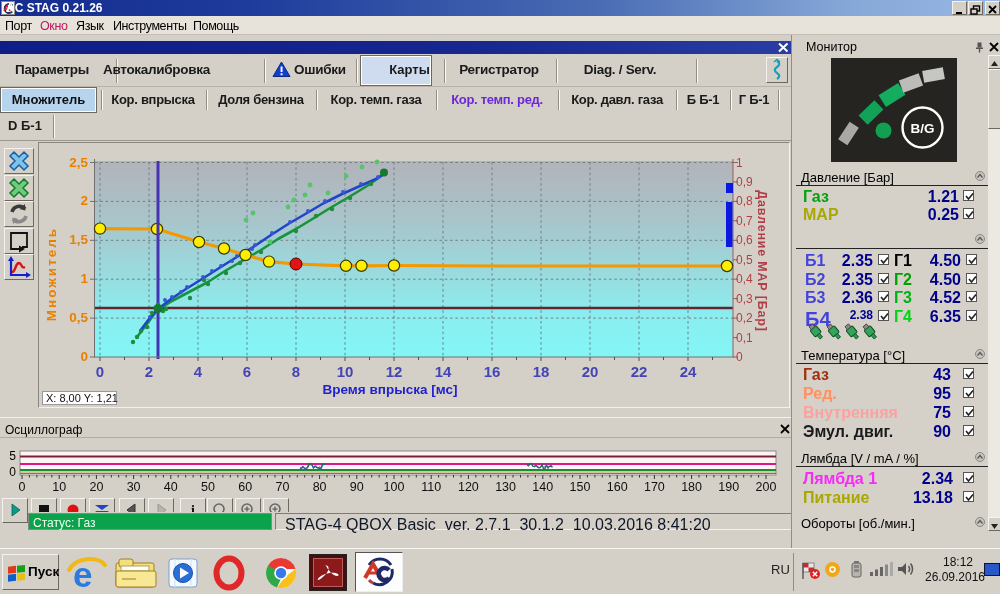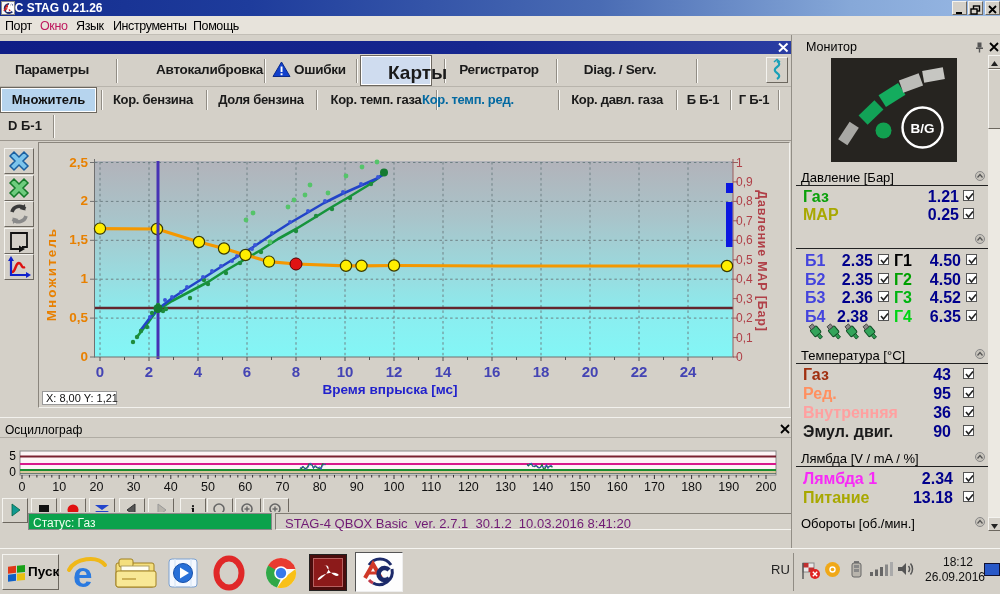--- a/index.html
+++ b/index.html
@@ -54,31 +54,31 @@
 <div class="vsep2" style="left:265px;top:5px;height:24px;"></div>
 <div class="vsep" style="left:356px;top:5px;height:24px;"></div>
 <div class="vsep2" style="left:357px;top:5px;height:24px;"></div>
 <div class="vsep" style="left:444px;top:5px;height:24px;"></div>
 <div class="vsep2" style="left:445px;top:5px;height:24px;"></div>
 <div class="vsep" style="left:556px;top:5px;height:24px;"></div>
 <div class="vsep2" style="left:557px;top:5px;height:24px;"></div>
 <div class="vsep" style="left:696px;top:5px;height:24px;"></div>
 <div class="vsep2" style="left:697px;top:5px;height:24px;"></div>
 <div class="abs" style="left:-28px;top:8px;width:160px;text-align:center;font-size:13.5px;letter-spacing:-0.3px;font-weight:bold;color:#1a1a1a;">Параметры</div>
-<div class="abs" style="left:103px;top:8px;width:160px;text-align:right;font-size:13.5px;letter-spacing:-0.3px;font-weight:bold;color:#1a1a1a;">Автокалибровка</div>
+<div class="abs" style="left:103px;top:8px;width:160px;text-align:left;font-size:13.5px;letter-spacing:-0.3px;font-weight:bold;color:#1a1a1a;">Автокалибровка</div>
 <div class="abs" style="left:419px;top:8px;width:160px;text-align:center;font-size:13.5px;letter-spacing:-0.3px;font-weight:bold;color:#1a1a1a;">Регистратор</div>
 <div class="abs" style="left:540px;top:8px;width:160px;text-align:center;font-size:13.5px;letter-spacing:-0.3px;font-weight:bold;color:#1a1a1a;">Diag. / Serv.</div>
 <svg class="abs" style="left:272px;top:7px;" width="19" height="17">
       <path d="M9.5 1 L18 15.5 L1 15.5 Z" fill="#1140cc" stroke="#0a2a88"></path>
       <rect x="8.6" y="5.5" width="1.9" height="5.5" fill="#fff"></rect>
       <rect x="8.6" y="12.3" width="1.9" height="1.9" fill="#fff"></rect>
     </svg>
 <div class="abs" style="left:294px;top:8px;font-size:13.5px;letter-spacing:-0.3px;font-weight:bold;color:#1a1a1a;">Ошибки</div>
 <div class="abs" style="left:361px;top:2px;width:70px;height:29px;background:#cfdcef;border:1px solid #fff;outline:1px solid #6c675f;"></div>
-<div class="abs" style="left:361px;top:8px;width:70px;text-align:center;font-size:19px;font-weight:bold;color:#1a1a1a;padding-left:27px;">Карты</div>
+<div class="abs" style="left:361px;top:8px;width:70px;text-align:center;font-size:13px;font-weight:bold;color:#1a1a1a;padding-left:27px;">Карты</div>
 <div class="abs bevel" style="left:766px;top:3px;width:22px;height:26px;"><svg width="20" height="24">
         <path d="M10 3 c3 2 3 4 0 6 c-3 2 -3 4 0 6 c3 2 3 4 0 6" stroke="#18a0b8" stroke-width="2.2" fill="none"></path>
         <path d="M7 4 l3 -2.5 l3 2.5" stroke="#18a0b8" stroke-width="1.6" fill="none"></path>
       </svg></div>
 </div>
 <div class="abs" style="left:0;top:87px;width:791px;height:26px;background:#d4d0c8;">
 <div class="vsep" style="left:101px;top:3px;height:20px;"></div>
 <div class="vsep2" style="left:102px;top:3px;height:20px;"></div>
 <div class="vsep" style="left:206px;top:3px;height:20px;"></div>
 <div class="vsep2" style="left:207px;top:3px;height:20px;"></div>
@@ -87,24 +87,24 @@
 <div class="vsep" style="left:436px;top:3px;height:20px;"></div>
 <div class="vsep2" style="left:437px;top:3px;height:20px;"></div>
 <div class="vsep" style="left:558px;top:3px;height:20px;"></div>
 <div class="vsep2" style="left:559px;top:3px;height:20px;"></div>
 <div class="vsep" style="left:676px;top:3px;height:20px;"></div>
 <div class="vsep2" style="left:677px;top:3px;height:20px;"></div>
 <div class="vsep" style="left:730px;top:3px;height:20px;"></div>
 <div class="vsep2" style="left:731px;top:3px;height:20px;"></div>
 <div class="vsep" style="left:778px;top:3px;height:20px;"></div>
 <div class="vsep2" style="left:779px;top:3px;height:20px;"></div>
-<div class="abs" style="left:78px;top:5px;width:150px;text-align:center;font-size:13px;letter-spacing:-0.3px;font-weight:bold;color:#1a1a1a;">Кор. бензина</div>
+<div class="abs" style="left:78px;top:5px;width:150px;text-align:center;font-size:13px;letter-spacing:-0.3px;font-weight:bold;color:#1a1a1a;">Кор. впрыска</div>
 <div class="abs" style="left:186px;top:5px;width:150px;text-align:center;font-size:13px;letter-spacing:-0.3px;font-weight:bold;color:#1a1a1a;">Доля бензина</div>
 <div class="abs" style="left:301px;top:5px;width:150px;text-align:center;font-size:13px;letter-spacing:-0.3px;font-weight:bold;color:#1a1a1a;">Кор. темп. газа</div>
-<div class="abs" style="left:422px;top:5px;width:150px;font-size:13px;letter-spacing:-0.3px;font-weight:bold;color:#0369a1;">Кор. темп. ред.</div>
+<div class="abs" style="left:422px;top:5px;width:150px;text-align:center;font-size:13px;letter-spacing:-0.3px;font-weight:bold;color:#6d28d9;">Кор. темп. ред.</div>
 <div class="abs" style="left:542px;top:5px;width:150px;text-align:center;font-size:13px;letter-spacing:-0.3px;font-weight:bold;color:#1a1a1a;">Кор. давл. газа</div>
 <div class="abs" style="left:628px;top:5px;width:150px;text-align:center;font-size:13px;letter-spacing:-0.3px;font-weight:bold;color:#1a1a1a;">Б Б-1</div>
 <div class="abs" style="left:679px;top:5px;width:150px;text-align:center;font-size:13px;letter-spacing:-0.3px;font-weight:bold;color:#1a1a1a;">Г Б-1</div>
 <div class="abs" style="left:1px;top:1px;width:95px;height:24px;background:#b6d4ee;border:1px solid #fff;outline:1px solid #6c675f;"></div>
 <div class="abs" style="left:1px;top:5px;width:95px;text-align:center;font-size:13px;font-weight:bold;color:#101010;">Множитель</div>
 </div>
 <div class="abs" style="left:0;top:113px;width:791px;height:27px;background:#d4d0c8;">
 <div class="abs" style="left:8px;top:5px;font-size:13px;font-weight:bold;color:#1a1a1a;">D Б-1</div>
 <div class="vsep" style="left:53px;top:2px;height:23px;"></div>
 <div class="vsep2" style="left:54px;top:2px;height:23px;"></div>
@@ -497,21 +497,21 @@
         <line x1="14.5" y1="13.5" x2="18.5" y2="17.5" stroke="#666" stroke-width="2"></line>
         <line x1="8.5" y1="10" x2="13.5" y2="10" stroke="#666" stroke-width="1.4"></line>
         <line x1="11" y1="7.5" x2="11" y2="12.5" stroke="#666" stroke-width="1.4"></line>
       </svg></div>
 </div>
 <div class="abs" style="left:0;top:512px;width:1000px;height:20px;background:#d4d0c8;margin-left:28px;">
 <div class="abs" style="left:0px;top:1px;width:244px;height:17px;background:#0ba24c;border:1px solid #888;">
       <span style="position:absolute;left:4px;top:1.5px;font-size:12px;color:#f0fff0;">Статус: Газ</span>
     </div>
 <div class="abs sunk" style="left:247px;top:1px;width:542px;height:17px;">
-      <span style="position:absolute;left:9px;top:1.5px;font-size:13px;color:#701a75;">STAG-4 QBOX Basic&nbsp;&nbsp;ver. 2.7.1&nbsp;&nbsp;30.1.2&nbsp;&nbsp;10.03.2016 8:41:20</span>
+      <span style="position:absolute;left:9px;top:1.5px;font-size:16px;color:#0f172a;">STAG-4 QBOX Basic&nbsp;&nbsp;ver. 2.7.1&nbsp;&nbsp;30.1.2&nbsp;&nbsp;10.03.2016 8:41:20</span>
     </div>
 </div>
 <div class="abs" style="left:0;top:548px;width:1000px;height:46px;background:#d4d0c8;border-top:1px solid #f6f5f1;">
 <div class="abs bevel" style="left:2px;top:5px;width:57px;height:36px;">
 <svg width="24" height="24" style="position:absolute;left:2px;top:6px" viewBox="0 0 24 24">
 <g transform="skewY(-6)">
           <rect x="3" y="6" width="8" height="7" fill="#e03818"></rect>
           <rect x="12" y="6" width="8" height="7" fill="#18a018"></rect>
           <rect x="3" y="14" width="8" height="7" fill="#1060c8"></rect>
           <rect x="12" y="14" width="8" height="7" fill="#e8c010"></rect>
@@ -694,22 +694,22 @@
         <path d="M2 5 L4.5 8 L9 2.5" stroke="#222" stroke-width="1.6" fill="none"></path>
       </svg>
     </div>
 <div class="abs" style="left:102px;top:254.0px;font-size:16px;font-weight:bold;color:#00b410;">Г3</div>
 <div class="abs" style="left:133px;top:254.0px;width:36px;text-align:right;font-size:16px;font-weight:bold;color:#00008c;">4.52</div>
 <div class="cb" style="left:174px;top:256.0px;">
       <svg width="11" height="11">
         <path d="M2 5 L4.5 8 L9 2.5" stroke="#222" stroke-width="1.6" fill="none"></path>
       </svg>
     </div>
-<div class="abs" style="left:13px;top:272.5px;font-size:16px;font-weight:bold;color:#4444dd;">Б4</div>
-<div class="abs" style="left:45px;top:272.5px;width:36px;font-size:16px;font-weight:bold;color:#00008c;">2.38</div>
+<div class="abs" style="left:13px;top:272.5px;font-size:20px;font-weight:bold;color:#4444dd;">Б4</div>
+<div class="abs" style="left:45px;top:272.5px;width:36px;text-align:right;font-size:12px;font-weight:bold;color:#00008c;">2.38</div>
 <div class="cb" style="left:86px;top:274.5px;">
       <svg width="11" height="11">
         <path d="M2 5 L4.5 8 L9 2.5" stroke="#222" stroke-width="1.6" fill="none"></path>
       </svg>
     </div>
 <div class="abs" style="left:102px;top:272.5px;font-size:16px;font-weight:bold;color:#00d414;">Г4</div>
 <div class="abs" style="left:133px;top:272.5px;width:36px;text-align:right;font-size:16px;font-weight:bold;color:#00008c;">6.35</div>
 <div class="cb" style="left:174px;top:274.5px;">
       <svg width="11" height="11">
         <path d="M2 5 L4.5 8 L9 2.5" stroke="#222" stroke-width="1.6" fill="none"></path>
@@ -757,21 +757,21 @@
       </svg>
     </div>
 <div class="abs" style="left:11px;top:350px;font-size:16px;font-weight:bold;color:#ff9060;">Ред.</div>
 <div class="abs" style="left:49px;top:350px;width:110px;text-align:right;font-size:16px;font-weight:bold;color:#00008c;">95</div>
 <div class="cb" style="left:171px;top:352px;">
       <svg width="11" height="11">
         <path d="M2 5 L4.5 8 L9 2.5" stroke="#222" stroke-width="1.6" fill="none"></path>
       </svg>
     </div>
 <div class="abs" style="left:11px;top:369px;font-size:16px;font-weight:bold;color:#ffa0a0;">Внутренняя</div>
-<div class="abs" style="left:49px;top:369px;width:110px;text-align:right;font-size:16px;font-weight:bold;color:#00008c;">36</div>
+<div class="abs" style="left:49px;top:369px;width:110px;text-align:right;font-size:16px;font-weight:bold;color:#00008c;">75</div>
 <div class="cb" style="left:171px;top:371px;">
       <svg width="11" height="11">
         <path d="M2 5 L4.5 8 L9 2.5" stroke="#222" stroke-width="1.6" fill="none"></path>
       </svg>
     </div>
 <div class="abs" style="left:11px;top:388px;font-size:16px;font-weight:bold;color:#1a1a1a;">Эмул. двиг.</div>
 <div class="abs" style="left:49px;top:388px;width:110px;text-align:right;font-size:16px;font-weight:bold;color:#00008c;">90</div>
 <div class="cb" style="left:171px;top:390px;">
       <svg width="11" height="11">
         <path d="M2 5 L4.5 8 L9 2.5" stroke="#222" stroke-width="1.6" fill="none"></path>

